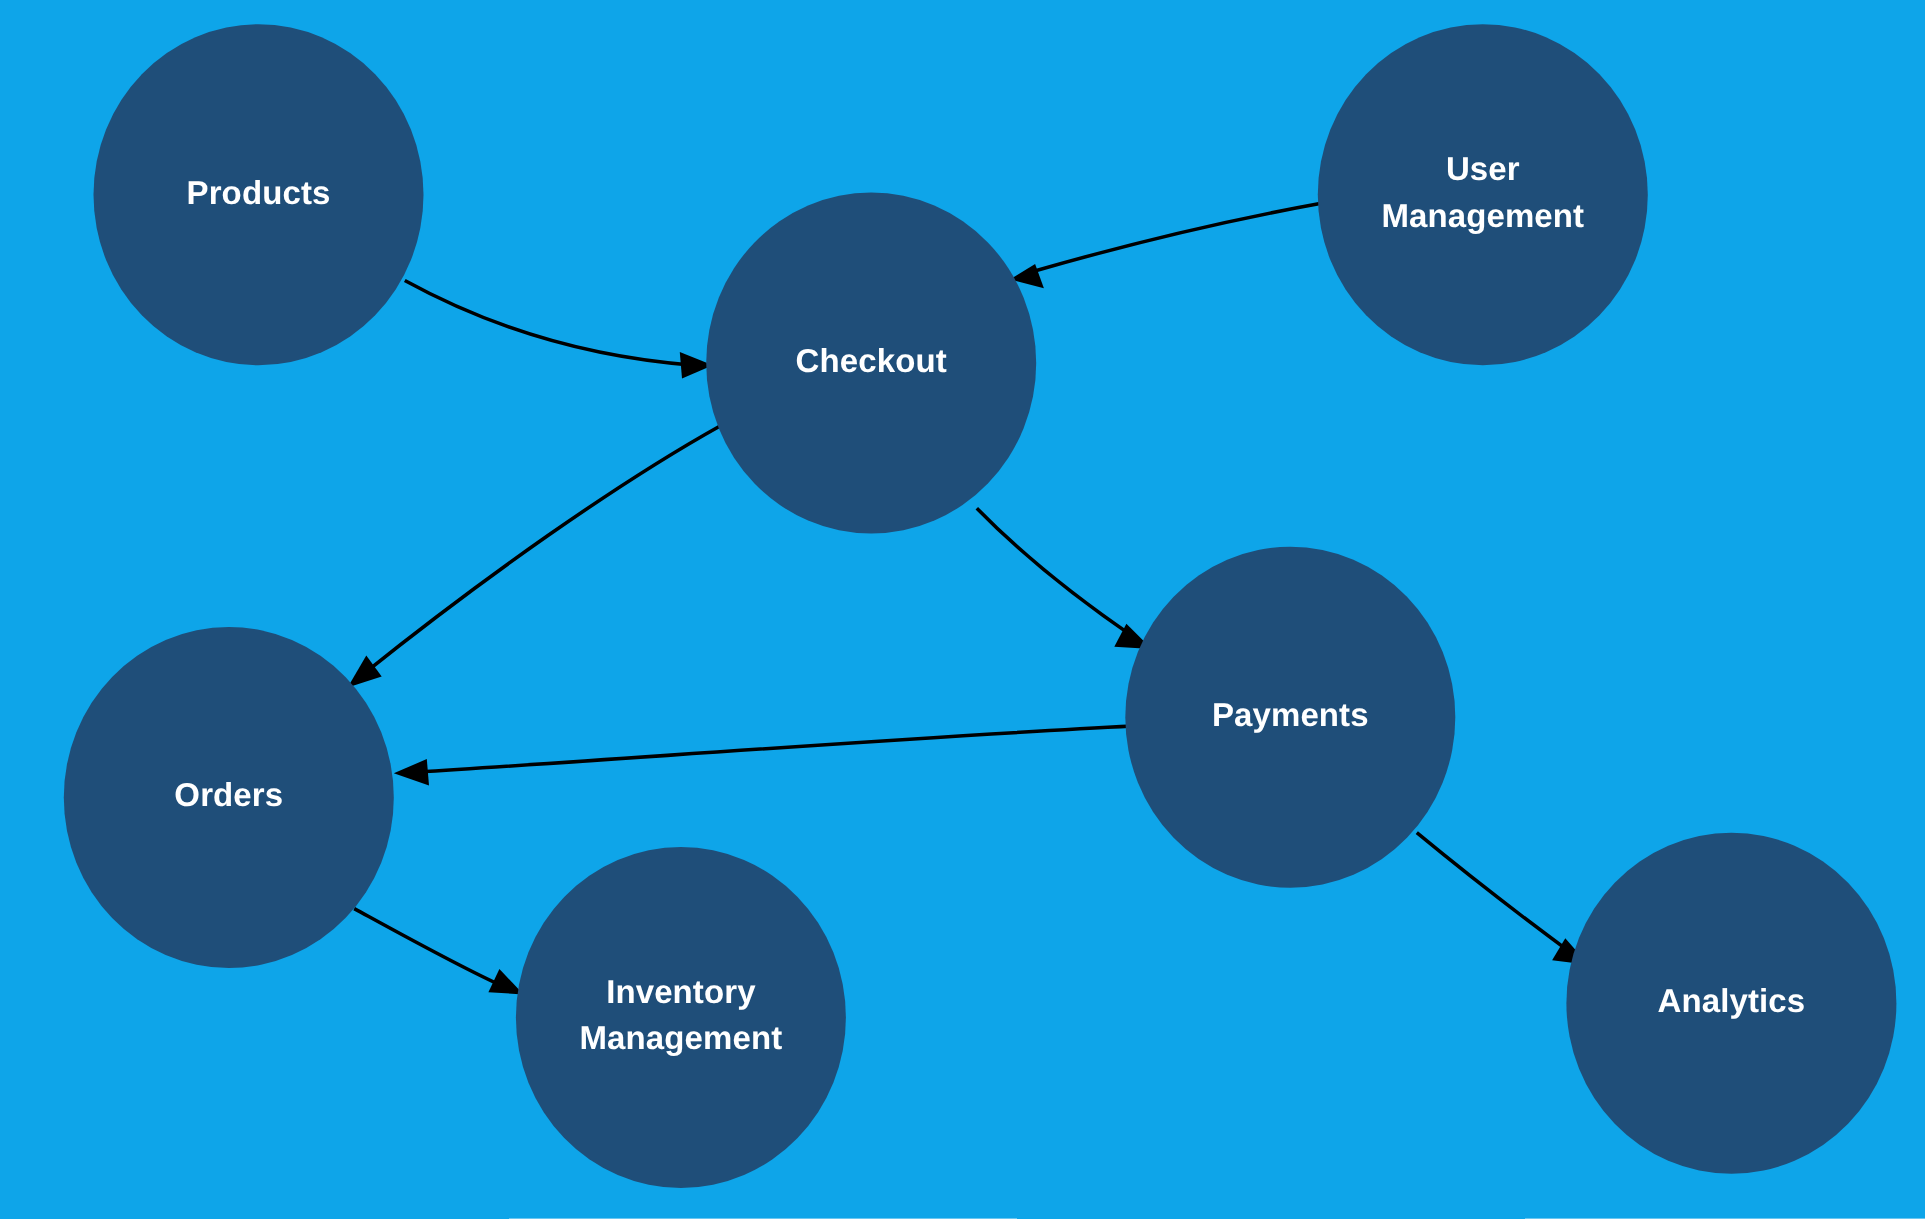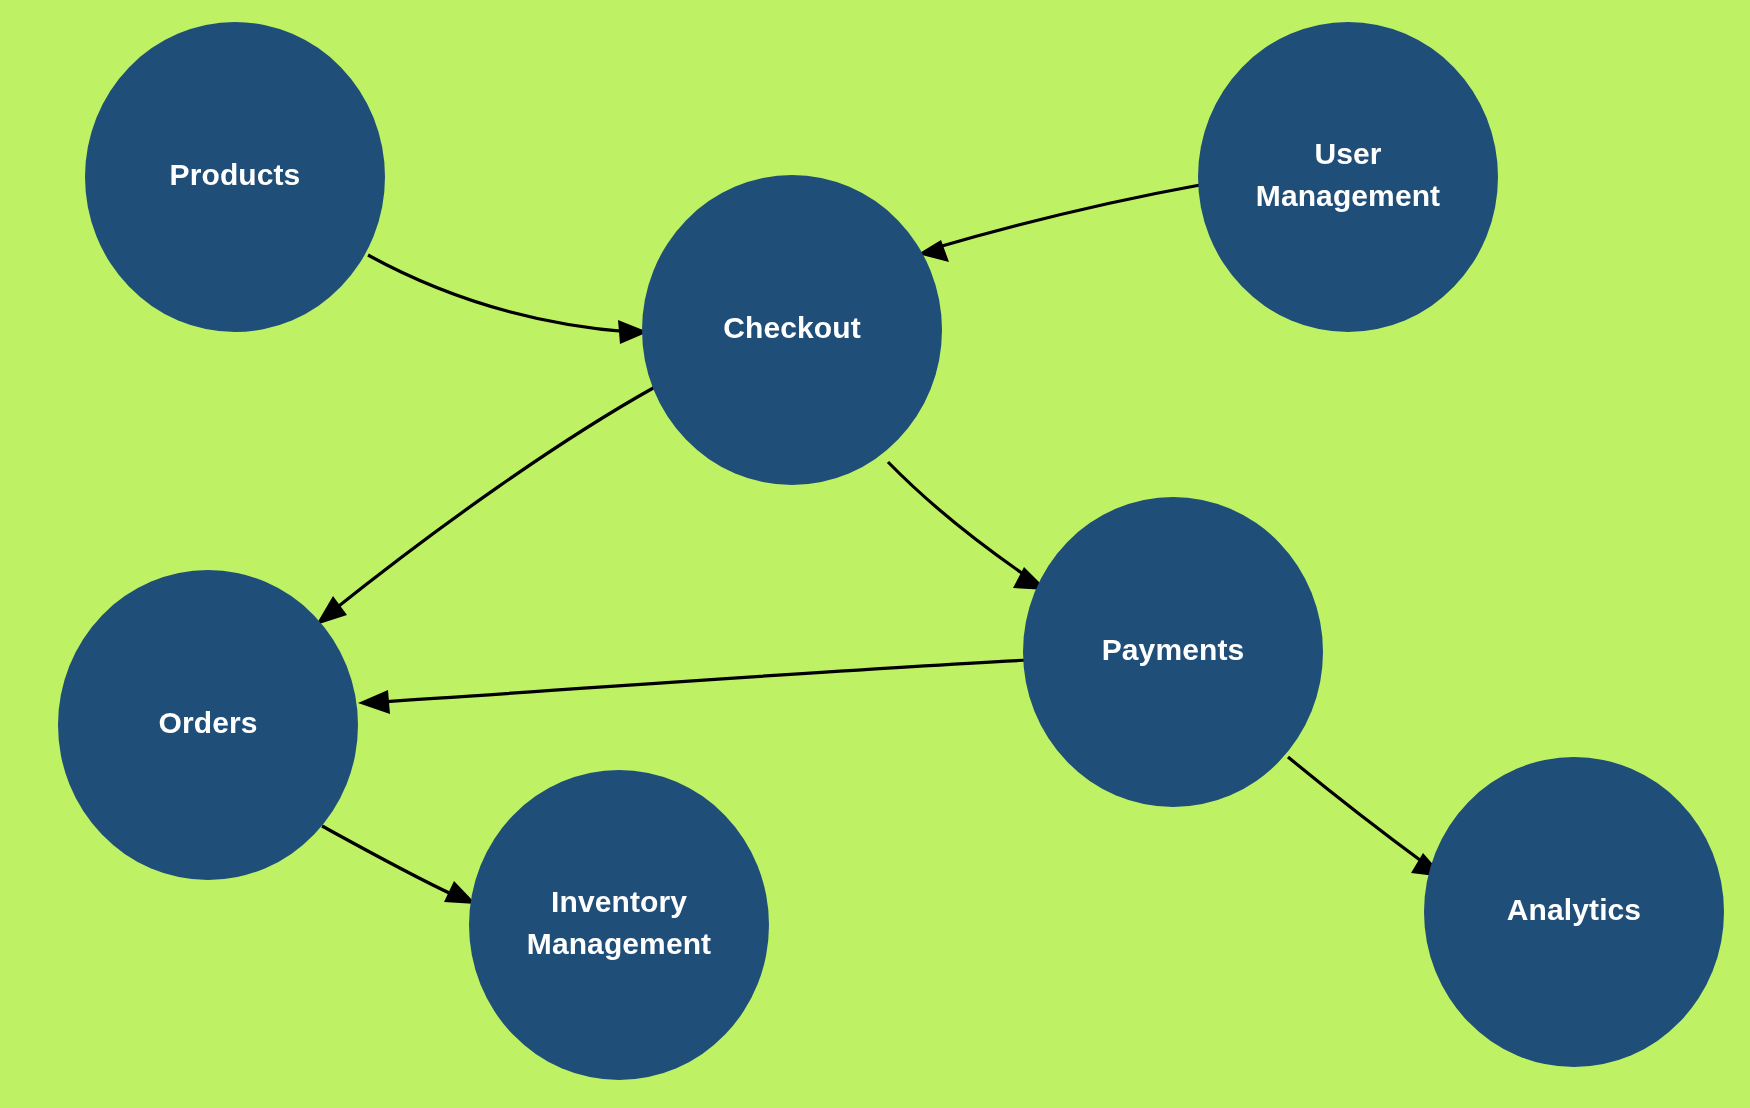--- a/index.html
+++ b/index.html
@@ -11,21 +11,21 @@
   body {
     width: 1750px;
     height: 1108px;
     overflow: hidden;
     font-family: "Liberation Sans", sans-serif;
   }
   #graph-canvas {
     position: relative;
     width: 1750px;
     height: 1108px;
-    background: #bef264;
+    background: #0ea5e9;
   }
   svg.graph-svg {
     position: absolute;
     top: 0;
     left: 0;
     width: 1750px;
     height: 1108px;
     display: block;
   }
   .node-ellipse {

